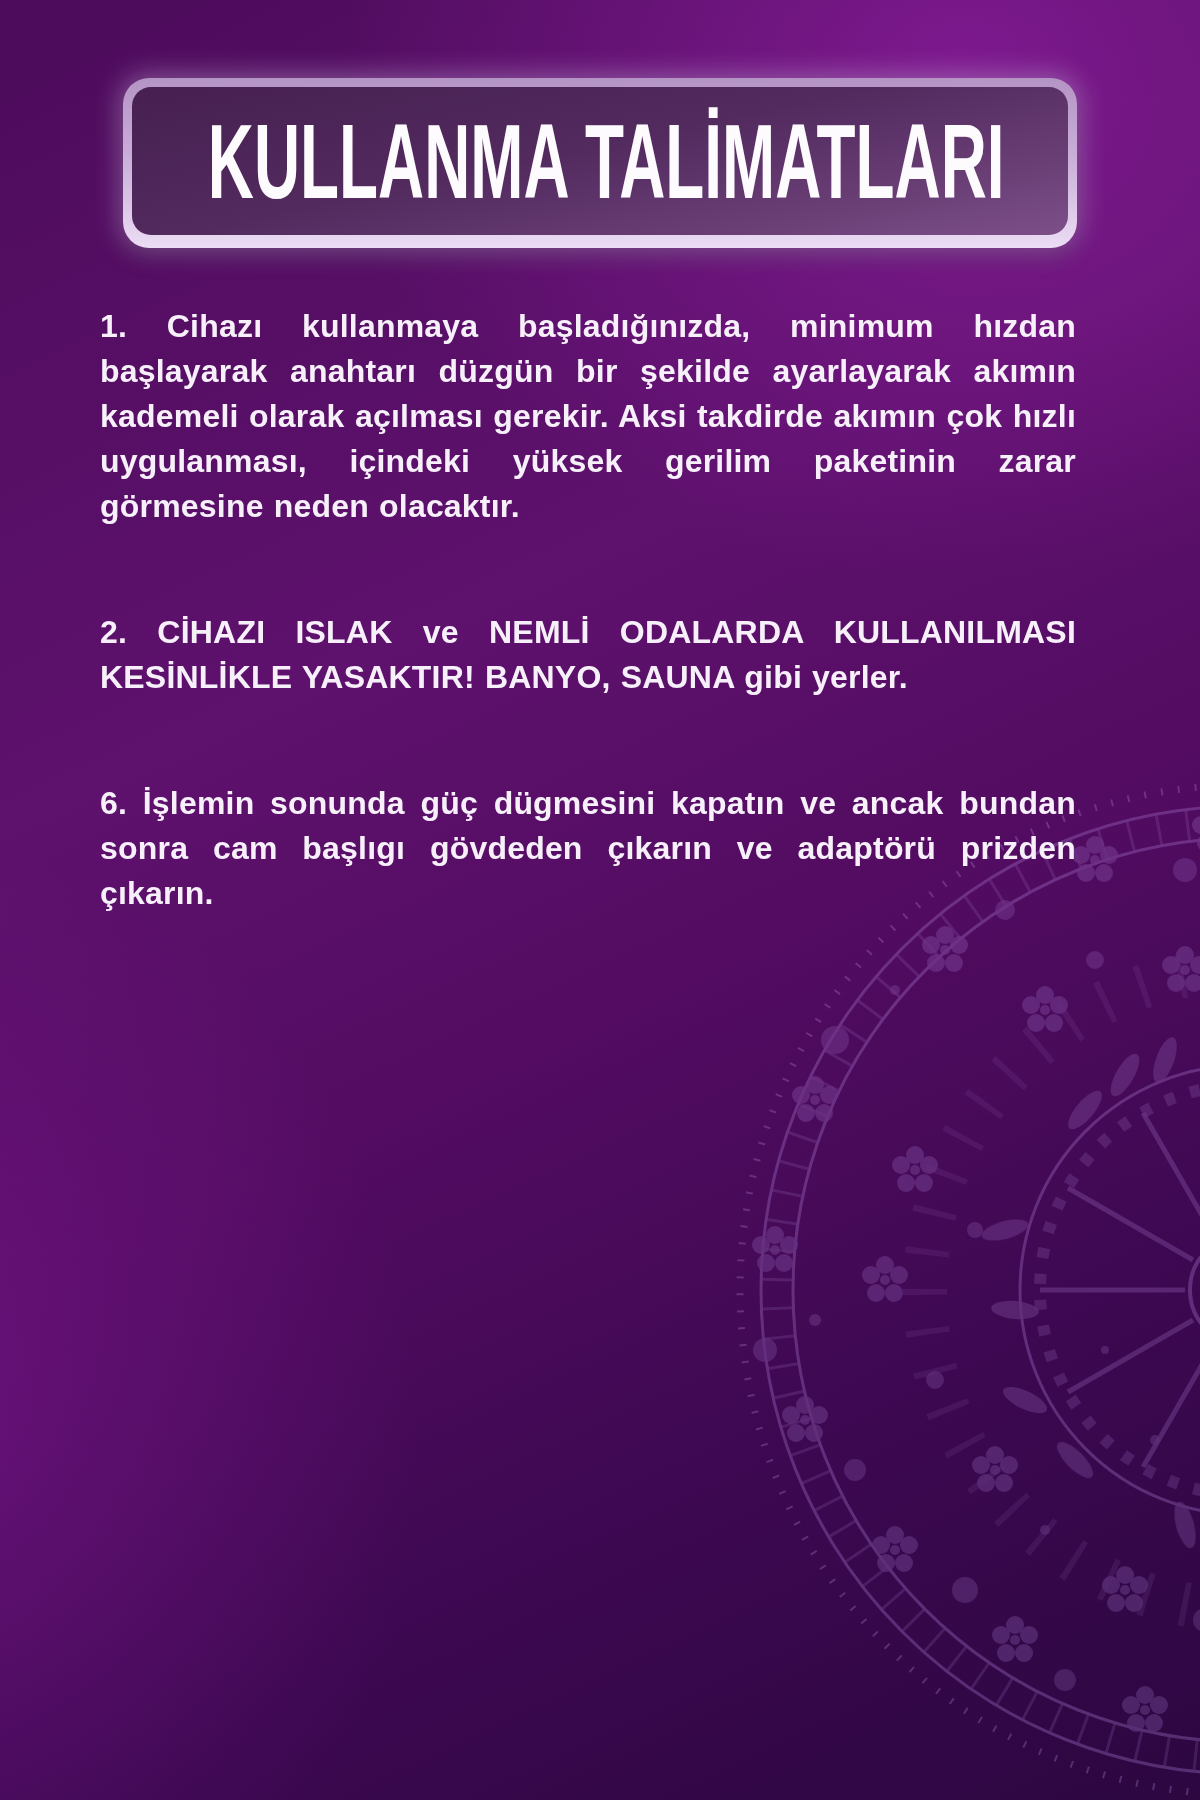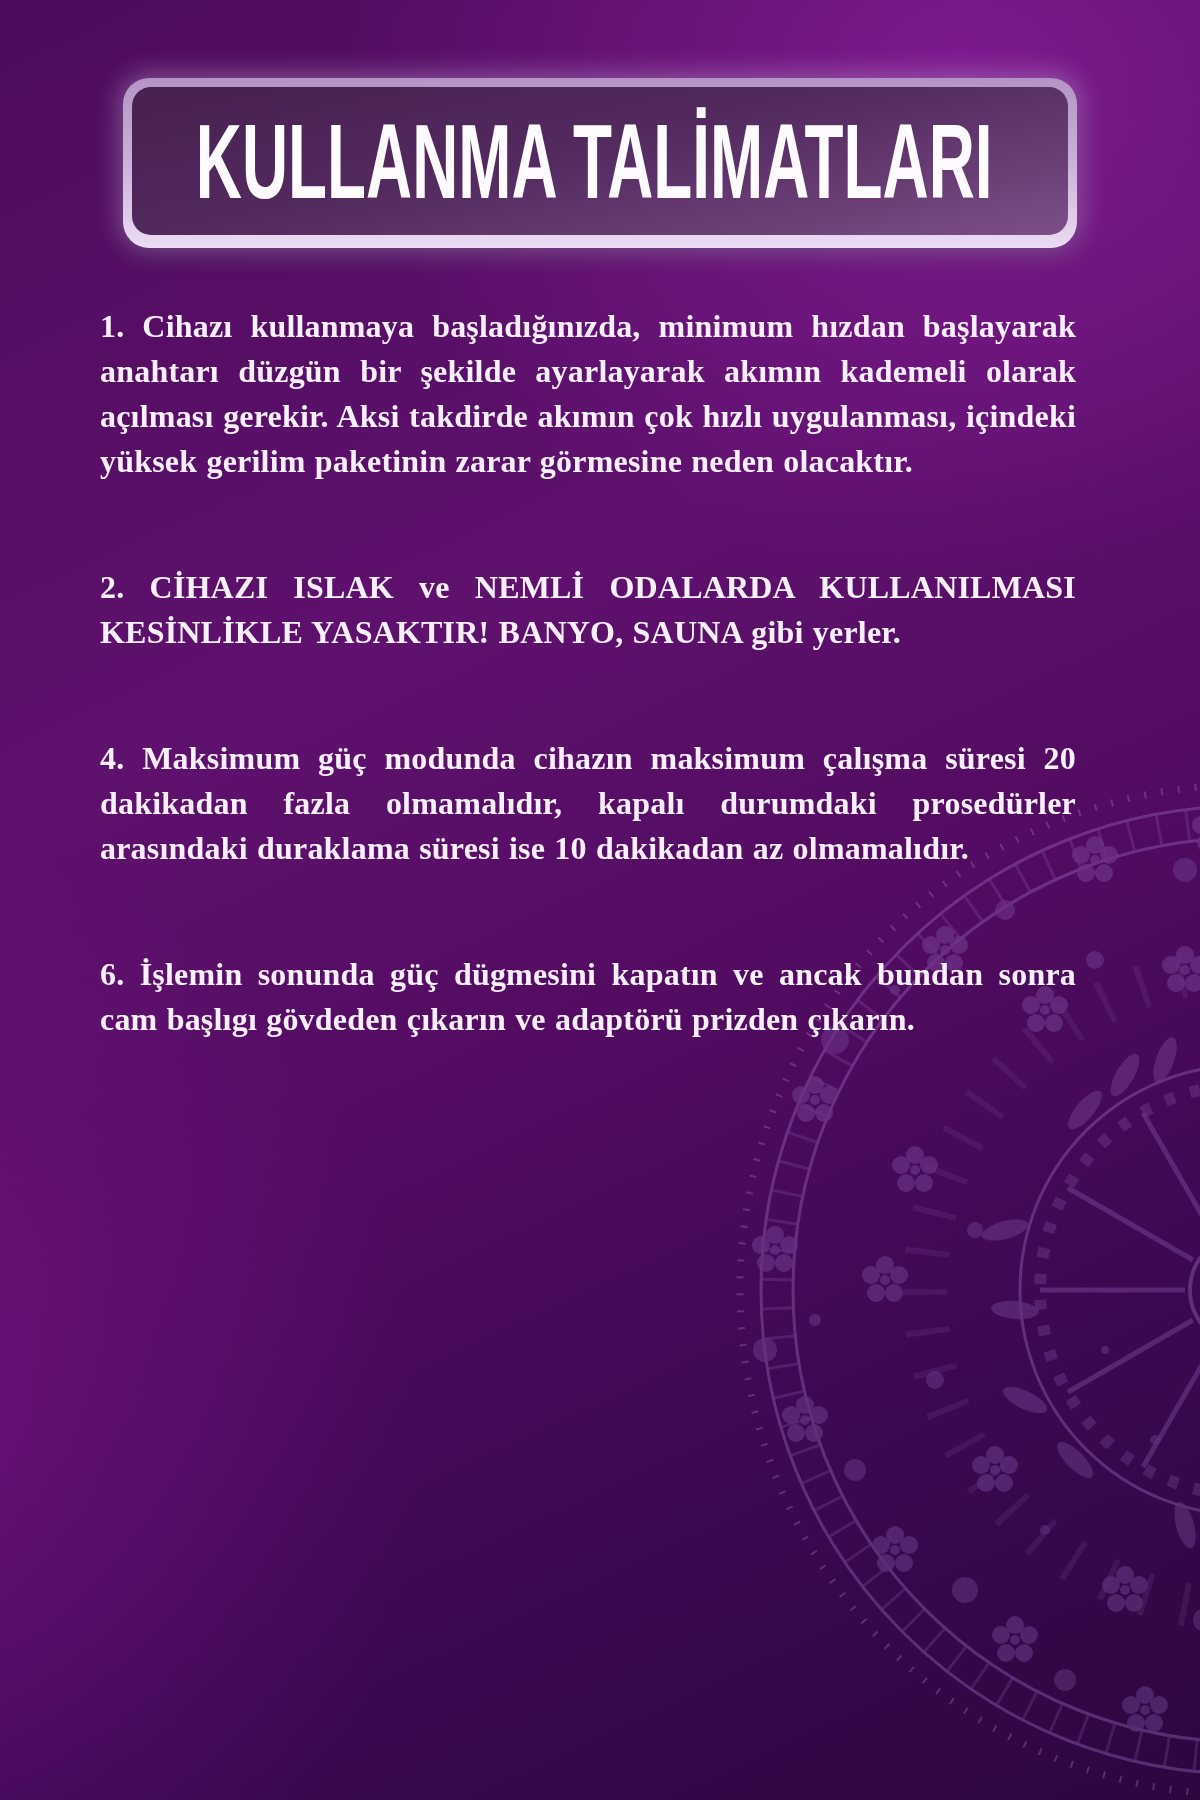--- a/index.html
+++ b/index.html
@@ -15,35 +15,35 @@
   
   .title-box{
     position:absolute;left:123px;top:78px;width:954px;height:170px;
     border-radius:26px;
     background:linear-gradient(180deg,#b494c4 0%,#c9add8 45%,#ecdcf4 100%);
     box-shadow:0 0 24px 5px rgba(216,180,236,0.40), 0 8px 20px rgba(18,0,30,0.35);
   }
   .title-inner{
     position:absolute;inset:9px 9px 13px 9px;border-radius:19px;
     background:linear-gradient(168deg,#472051 0%,#522a5e 45%,#6b4077 80%,#7d4f89 100%);
-    display:flex;align-items:center;justify-content:flex-end;overflow:hidden;
+    display:flex;align-items:center;justify-content:flex-start;overflow:hidden;
   }
   .title-text{
     margin:0;color:#fdfbfe;font-size:76px;font-weight:bold;white-space:nowrap;
     letter-spacing:0px;transform:scale(0.84,1.38);transform-origin:center;
   }
 
   
   .content{
     position:absolute;left:100px;top:304px;width:976px;z-index:2;
   }
   .para{
     margin:0 0 81px 0;
     font-size:32px;line-height:45px;font-weight:bold;
-    color:#f7f0fa;text-align:justify;word-spacing:1px;letter-spacing:0.2px;font-family:Liberation Serif, serif;
+    color:#f7f0fa;text-align:justify;word-spacing:1px;letter-spacing:0.2px;
   }
 
   
   .ornament{
     position:absolute;right:0;top:760px;z-index:1;pointer-events:none;
   }
 </style>
 </head>
 <body>
 
@@ -140,15 +140,14 @@
 
 <header class="title-box">
   <div class="title-inner">
     <h1 class="title-text">KULLANMA TALİMATLARI</h1>
   </div>
 </header>
 
 <section class="content">
   <p class="para">1. Cihazı kullanmaya başladığınızda, minimum hızdan başlayarak anahtarı düzgün bir şekilde ayarlayarak akımın kademeli olarak açılması gerekir. Aksi takdirde akımın çok hızlı uygulanması, içindeki yüksek gerilim paketinin zarar görmesine neden olacaktır.</p>
   <p class="para">2. CİHAZI ISLAK ve NEMLİ ODALARDA KULLANILMASI KESİNLİKLE YASAKTIR! BANYO, SAUNA gibi yerler.</p>
-  <p class="para">4. Maksimum güç modunda cihazın maksimum çalışma süresi 20 dakikadan fazla olmamalıdır, kapalı durumdaki prosedürler arasındaki duraklama süresi ise 10 dakikadan az olmamalıdır.</p>
   <p class="para">6. İşlemin sonunda güç dügmesini kapatın ve ancak bundan sonra cam başlıgı gövdeden çıkarın ve adaptörü prizden çıkarın.</p>
 </section>
 
 </body></html>

